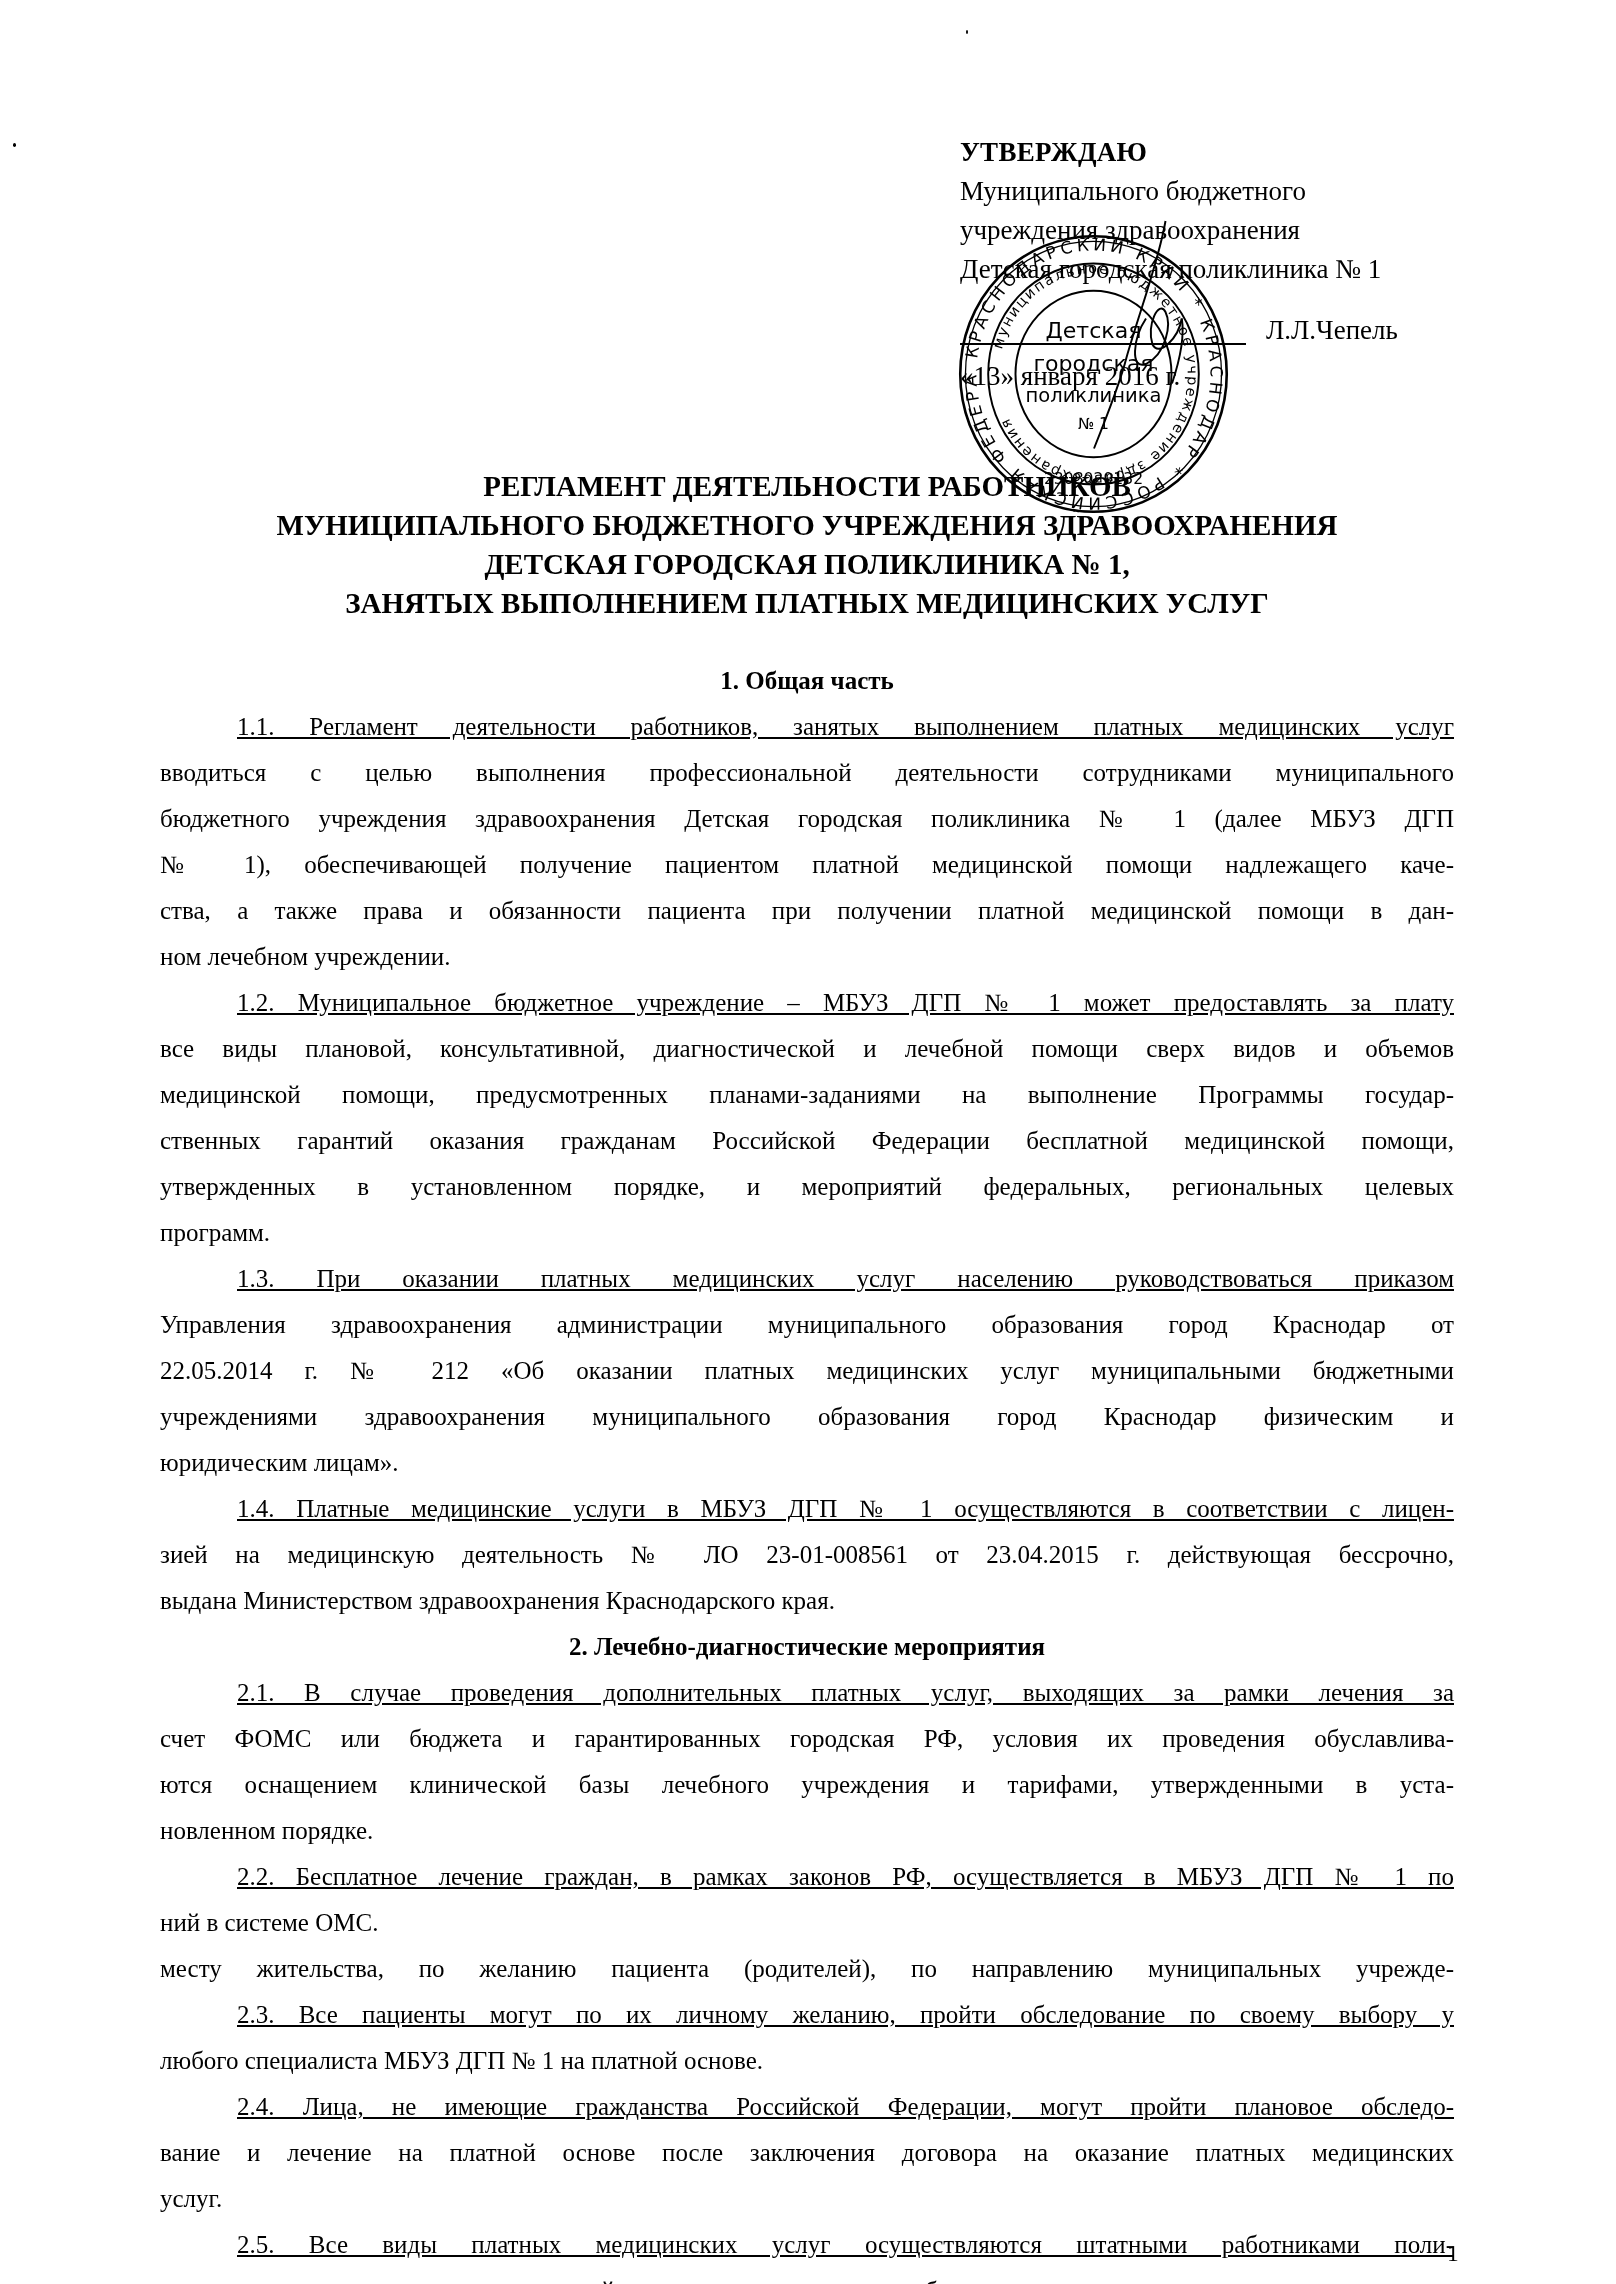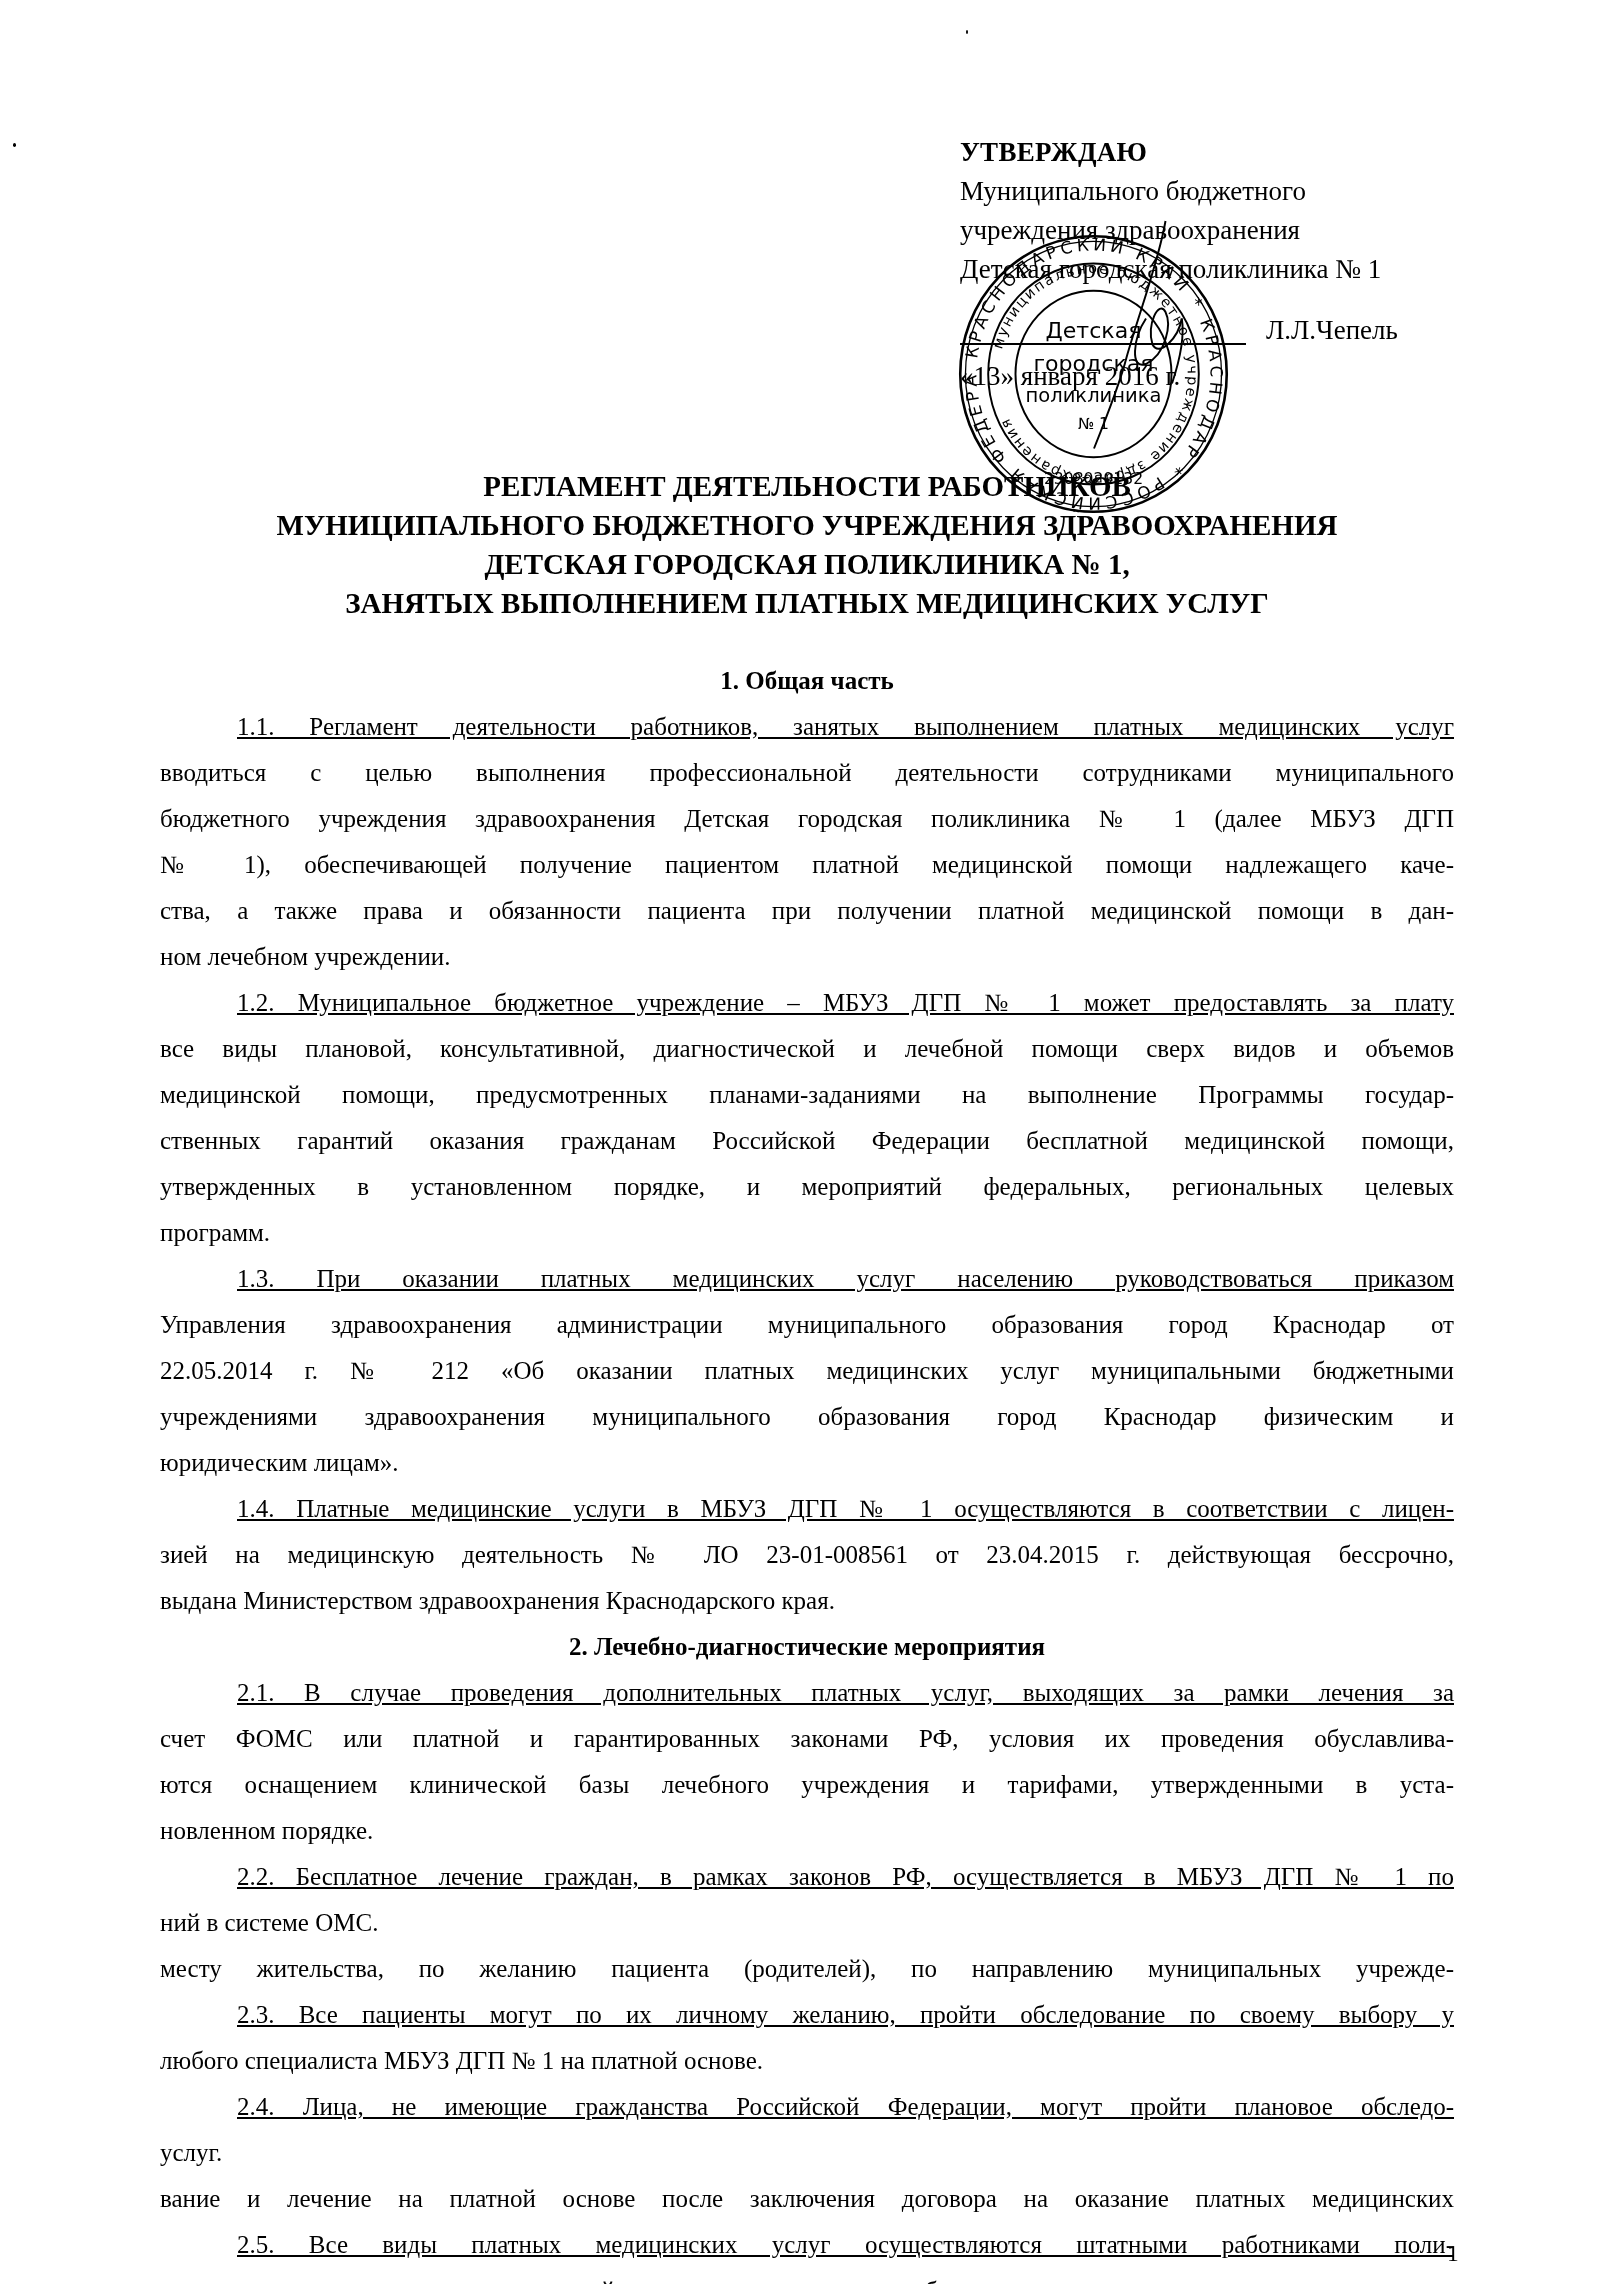--- a/index.html
+++ b/index.html
@@ -219,40 +219,40 @@
     <div class="para">
       <span class="ln first">1.4. Платные медицинские услуги в МБУЗ ДГП № 1 осуществляются в соответствии с лицен-</span>
       <span class="ln">зией на медицинскую деятельность № ЛО 23-01-008561 от 23.04.2015 г. действующая бессрочно,</span>
       <span class="ln last">выдана Министерством здравоохранения Краснодарского края.</span>
     </div>
 
     <div class="section-heading">2. Лечебно-диагностические мероприятия</div>
 
     <div class="para">
       <span class="ln first">2.1. В случае проведения дополнительных платных услуг, выходящих за рамки лечения за</span>
-      <span class="ln">счет ФОМС или платной и гарантированных законами РФ, условия их проведения обуславлива-</span>
+      <span class="ln">счет ФОМС или бюджета и гарантированных городская РФ, условия их проведения обуславлива-</span>
       <span class="ln">ются оснащением клинической базы лечебного учреждения и тарифами, утвержденными в уста-</span>
       <span class="ln last">новленном порядке.</span>
     </div>
 
     <div class="para">
       <span class="ln first">2.2. Бесплатное лечение граждан, в рамках законов РФ, осуществляется в МБУЗ ДГП № 1 по</span>
       <span class="ln last">ний в системе ОМС.</span>
       <span class="ln">месту жительства, по желанию пациента (родителей), по направлению муниципальных учрежде-</span>
     </div>
 
     <div class="para">
       <span class="ln first">2.3. Все пациенты могут по их личному желанию, пройти обследование по своему выбору у</span>
       <span class="ln last">любого специалиста МБУЗ ДГП № 1 на платной основе.</span>
     </div>
 
     <div class="para">
       <span class="ln first">2.4. Лица, не имеющие гражданства Российской Федерации, могут пройти плановое обследо-</span>
+      <span class="ln">вание и лечение на платной основе после заключения договора на оказание платных медицинских</span>
       <span class="ln last">услуг.</span>
-      <span class="ln">вание и лечение на платной основе после заключения договора на оказание платных медицинских</span>
     </div>
 
     <div class="para">
       <span class="ln first">2.5. Все виды платных медицинских услуг осуществляются штатными работниками поли-</span>
       <span class="ln">клиники в течение установленной продолжительности рабочего времени с использованием при</span>
 
     </div>
   </div>
 
   <div class="page-number">1</div>

